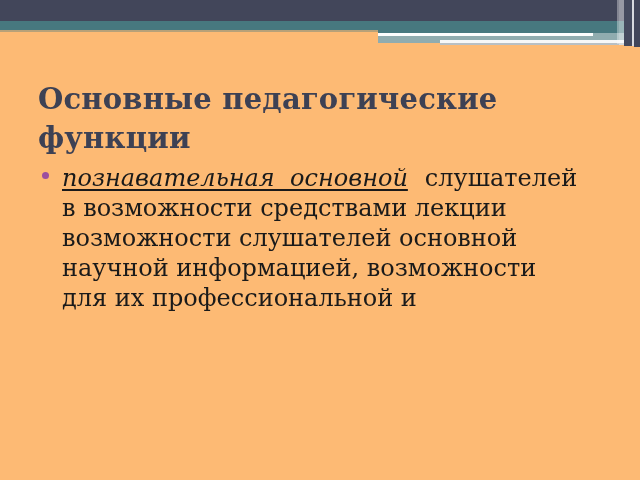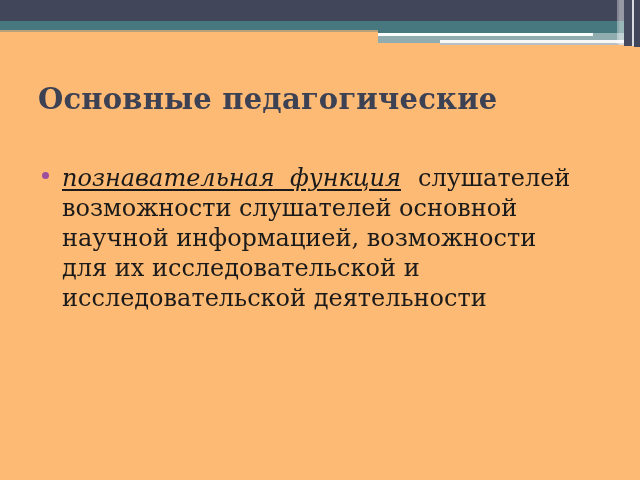--- a/index.html
+++ b/index.html
@@ -109,25 +109,26 @@
   <div class="accent-white-line-a"></div>
   <div class="accent-white-line-b"></div>
   <div class="stripe stripe-light-1"></div>
   <div class="stripe stripe-gray"></div>
   <div class="stripe stripe-dark-1"></div>
   <div class="stripe stripe-light-2"></div>
   <div class="stripe stripe-dark-2"></div>
 
   <div class="title">
     <div class="t-line">Основные педагогические</div>
+    <div class="t-line">функции</div>
   </div>
 
   <div class="body-text">
     <div class="b-line b-first">
-      <span class="dot"></span><span class="lead">познавательная функция</span><span>слушателей</span>
+      <span class="dot"></span><span class="lead">познавательная основной</span><span>слушателей</span>
     </div>
+    <div class="b-line">в возможности средствами лекции</div>
     <div class="b-line">возможности слушателей основной</div>
     <div class="b-line">научной информацией, возможности</div>
-    <div class="b-line">для их исследовательской и</div>
-    <div class="b-line">исследовательской деятельности</div>
+    <div class="b-line">для их профессиональной и</div>
   </div>
 
 </div>
 
 </body></html>

